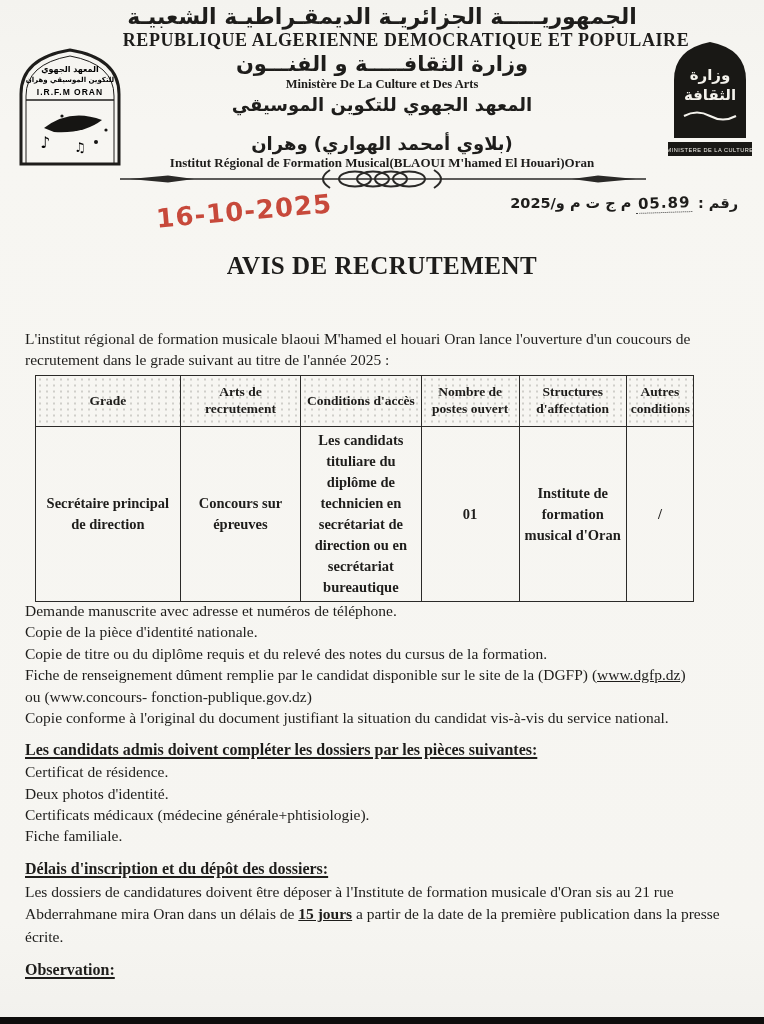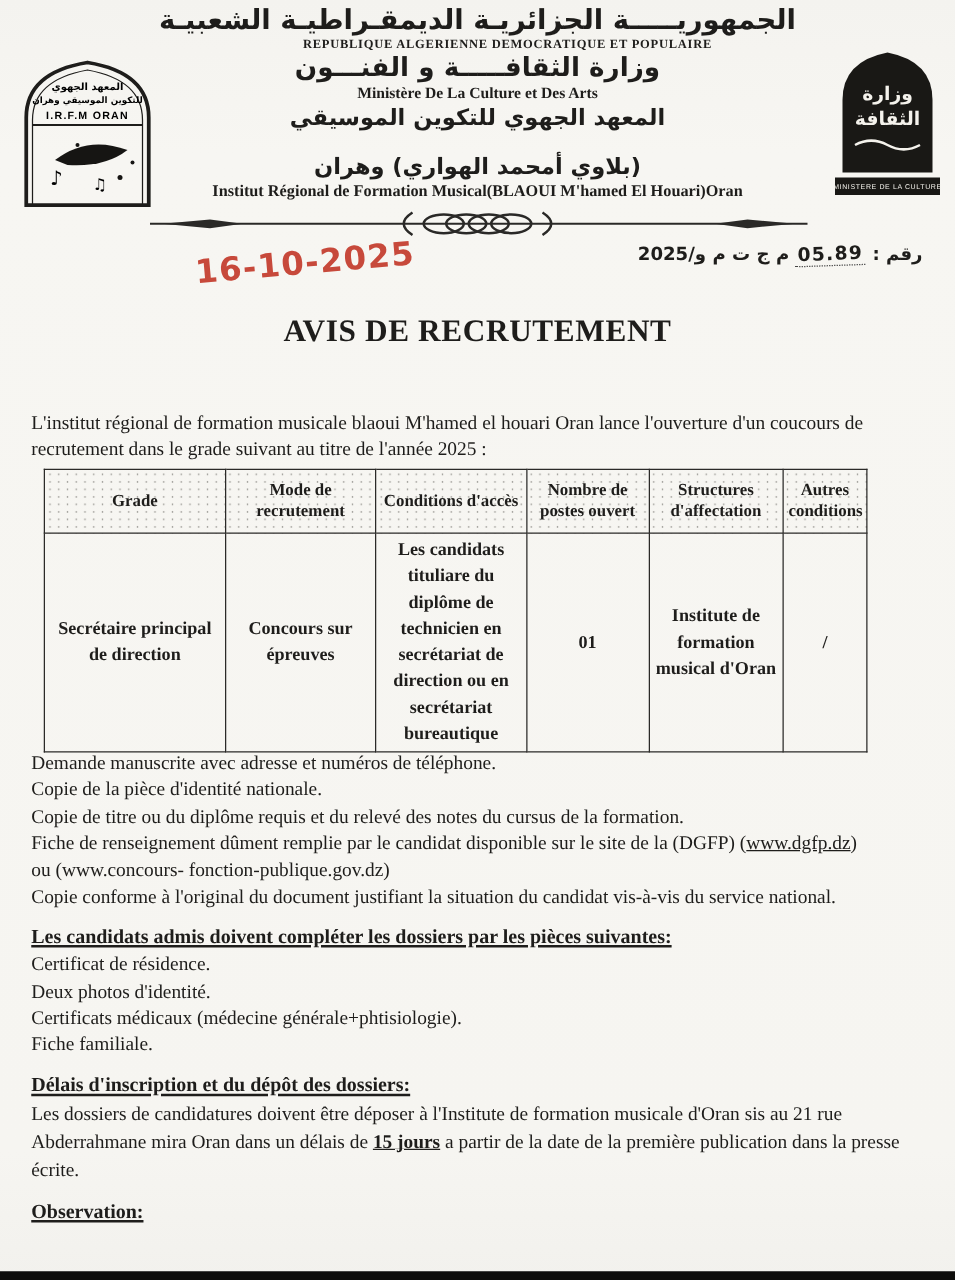--- a/index.html
+++ b/index.html
@@ -3,21 +3,21 @@
 <meta charset="utf-8">
 <style>
   html,body{margin:0;padding:0;background:#d8d6d1;}
   .page{position:relative;width:764px;height:1024px;margin:0 auto;background:#f6f5f1;
         color:#1e1d1b;font-family:"Liberation Serif",serif;overflow:hidden;
         background-image:linear-gradient(180deg,#f4f3ef 0%,#f7f6f2 12%,#f6f5f1 90%,#f2f1ed 100%);}
   
   .hdr{position:absolute;top:0;left:0;right:0;text-align:center;}
   .ar{font-family:"DejaVu Sans",sans-serif;font-weight:bold;direction:rtl;}
   .hdr .ar1{font-size:22px;margin-top:4px;letter-spacing:.5px;}
-  .hdr .fr1{font-size:10px;font-weight:bold;letter-spacing:.6px;margin-top:1px;margin-left:48px;}
+  .hdr .fr1{font-size:18px;font-weight:bold;letter-spacing:.6px;margin-top:1px;margin-left:48px;}
   .hdr .ar2{font-size:21px;margin-top:1px;}
   .hdr .fr2{font-size:12.5px;font-weight:bold;margin-top:1px;}
   .hdr .ar3{font-size:18px;margin-top:2px;}
   .hdr .ar4{font-size:18px;margin-top:18px;}
   .hdr .fr3{font-size:13px;font-weight:bold;margin-top:1px;}
   .logoL{position:absolute;top:44px;left:14px;}
   .logoR{position:absolute;top:36px;right:10px;}
   
   .divider{position:absolute;top:166px;left:118px;}
   .refline{position:absolute;top:194px;right:26px;direction:rtl;font-family:"DejaVu Sans",sans-serif;
@@ -129,21 +129,21 @@
       <col style="width:22%">
         <col style="width:18.3%">
         <col style="width:18.3%">
       <col style="width:14.9%">
         <col style="width:16.3%">
         <col style="width:10.2%">
     </colgroup>
     <thead>
       <tr>
         <th>Grade</th>
-        <th>Mode de recrutement</th>
+        <th>Arts de recrutement</th>
         <th>Conditions d'accès</th>
         <th>Nombre de postes ouvert</th>
         <th>Structures d'affectation</th>
         <th>Autres conditions</th>
       </tr>
     </thead>
     <tbody>
       <tr>
         <td>Secrétaire principal de direction</td>
         <td>Concours sur épreuves</td>

